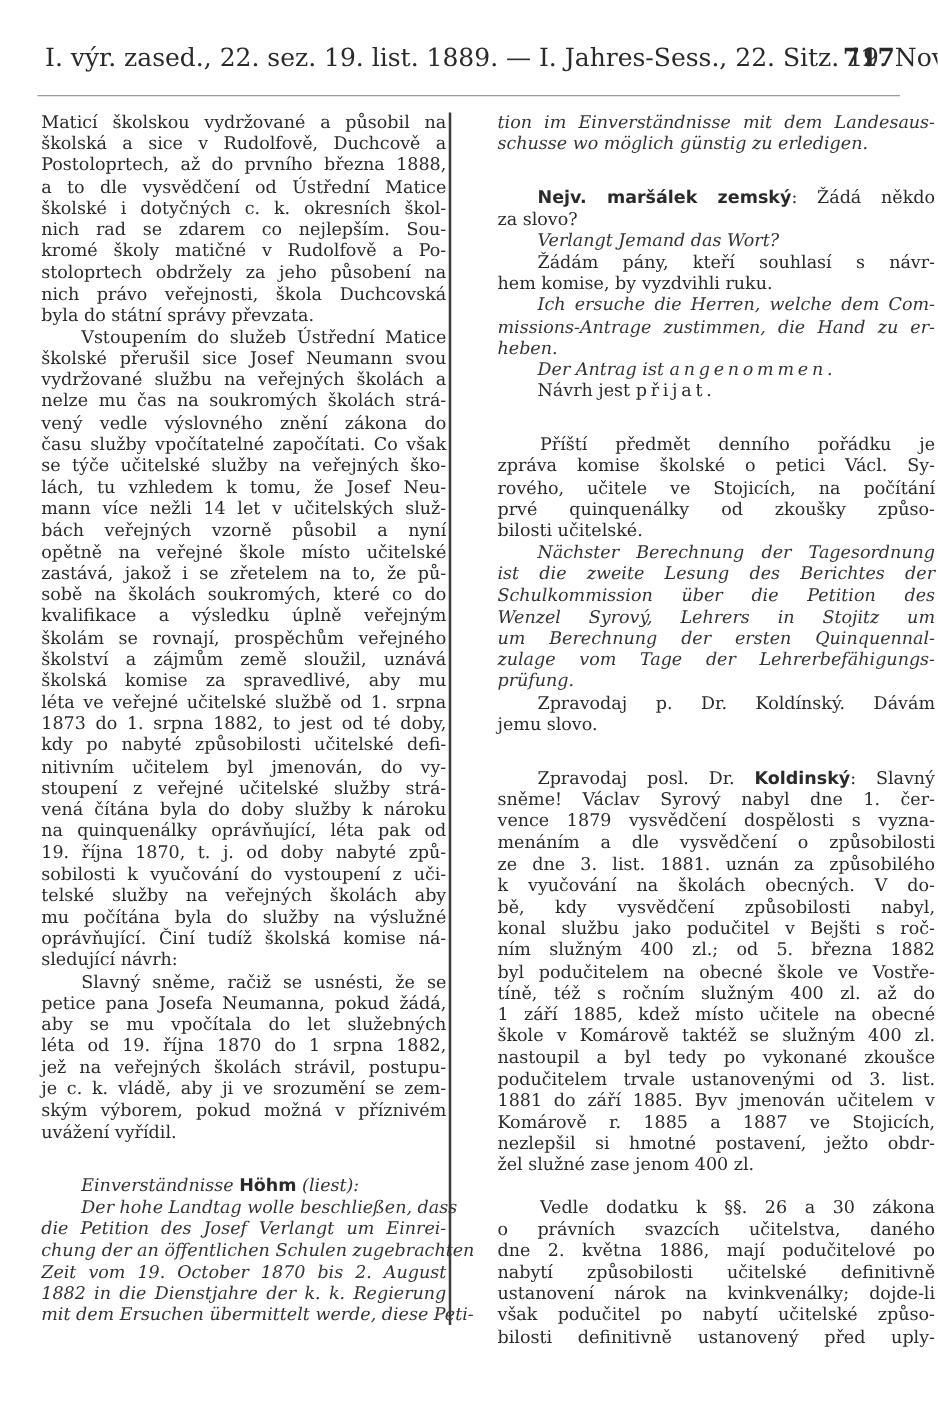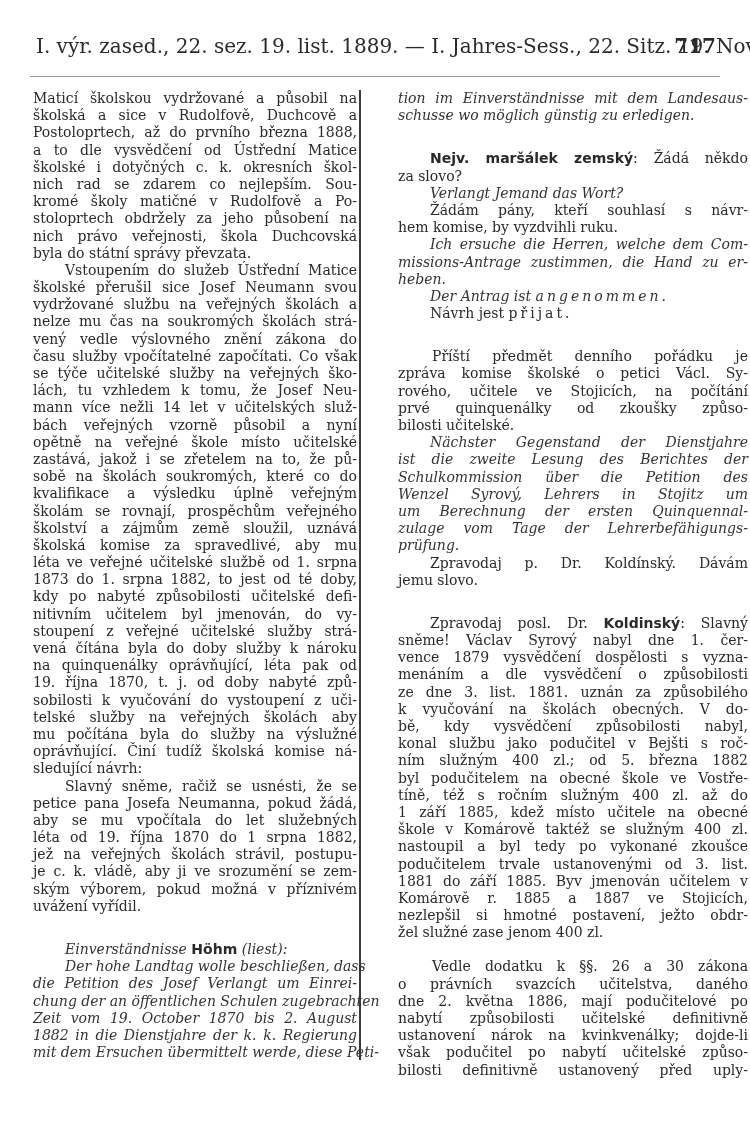--- a/index.html
+++ b/index.html
@@ -135,21 +135,21 @@
   </span>
   <span class="gap2"></span>
   <div>
       <span class="line indent2">Příští předmět denního pořádku je</span>
       <span class="line">zpráva komise školské o petici Václ. Sy-</span>
       <span class="line">rového, učitele ve Stojicích, na počítání</span>
       <span class="line">prvé quinquenálky od zkoušky způso-</span>
       <span class="line last">bilosti učitelské.</span>
     </div>
   <div class="gothic">
-      <span class="line indent">Nächster Gegenstand der Dienstjahre</span>
+      <span class="line indent">Nächster Berechnung der Tagesordnung</span>
       <span class="line">ist die zweite Lesung des Berichtes der</span>
       <span class="line">Schulkommission über die Petition des</span>
       <span class="line">Wenzel Syrový, Lehrers in Stojitz um</span>
       <span class="line">um Berechnung der ersten Quinquennal-</span>
       <span class="line">zulage vom Tage der Lehrerbefähigungs-</span>
       <span class="line last">prüfung.</span>
     </div>
   <div>
       <span class="line indent">Zpravodaj p. Dr. Koldínský. Dávám</span>
       <span class="line last">jemu slovo.</span>

